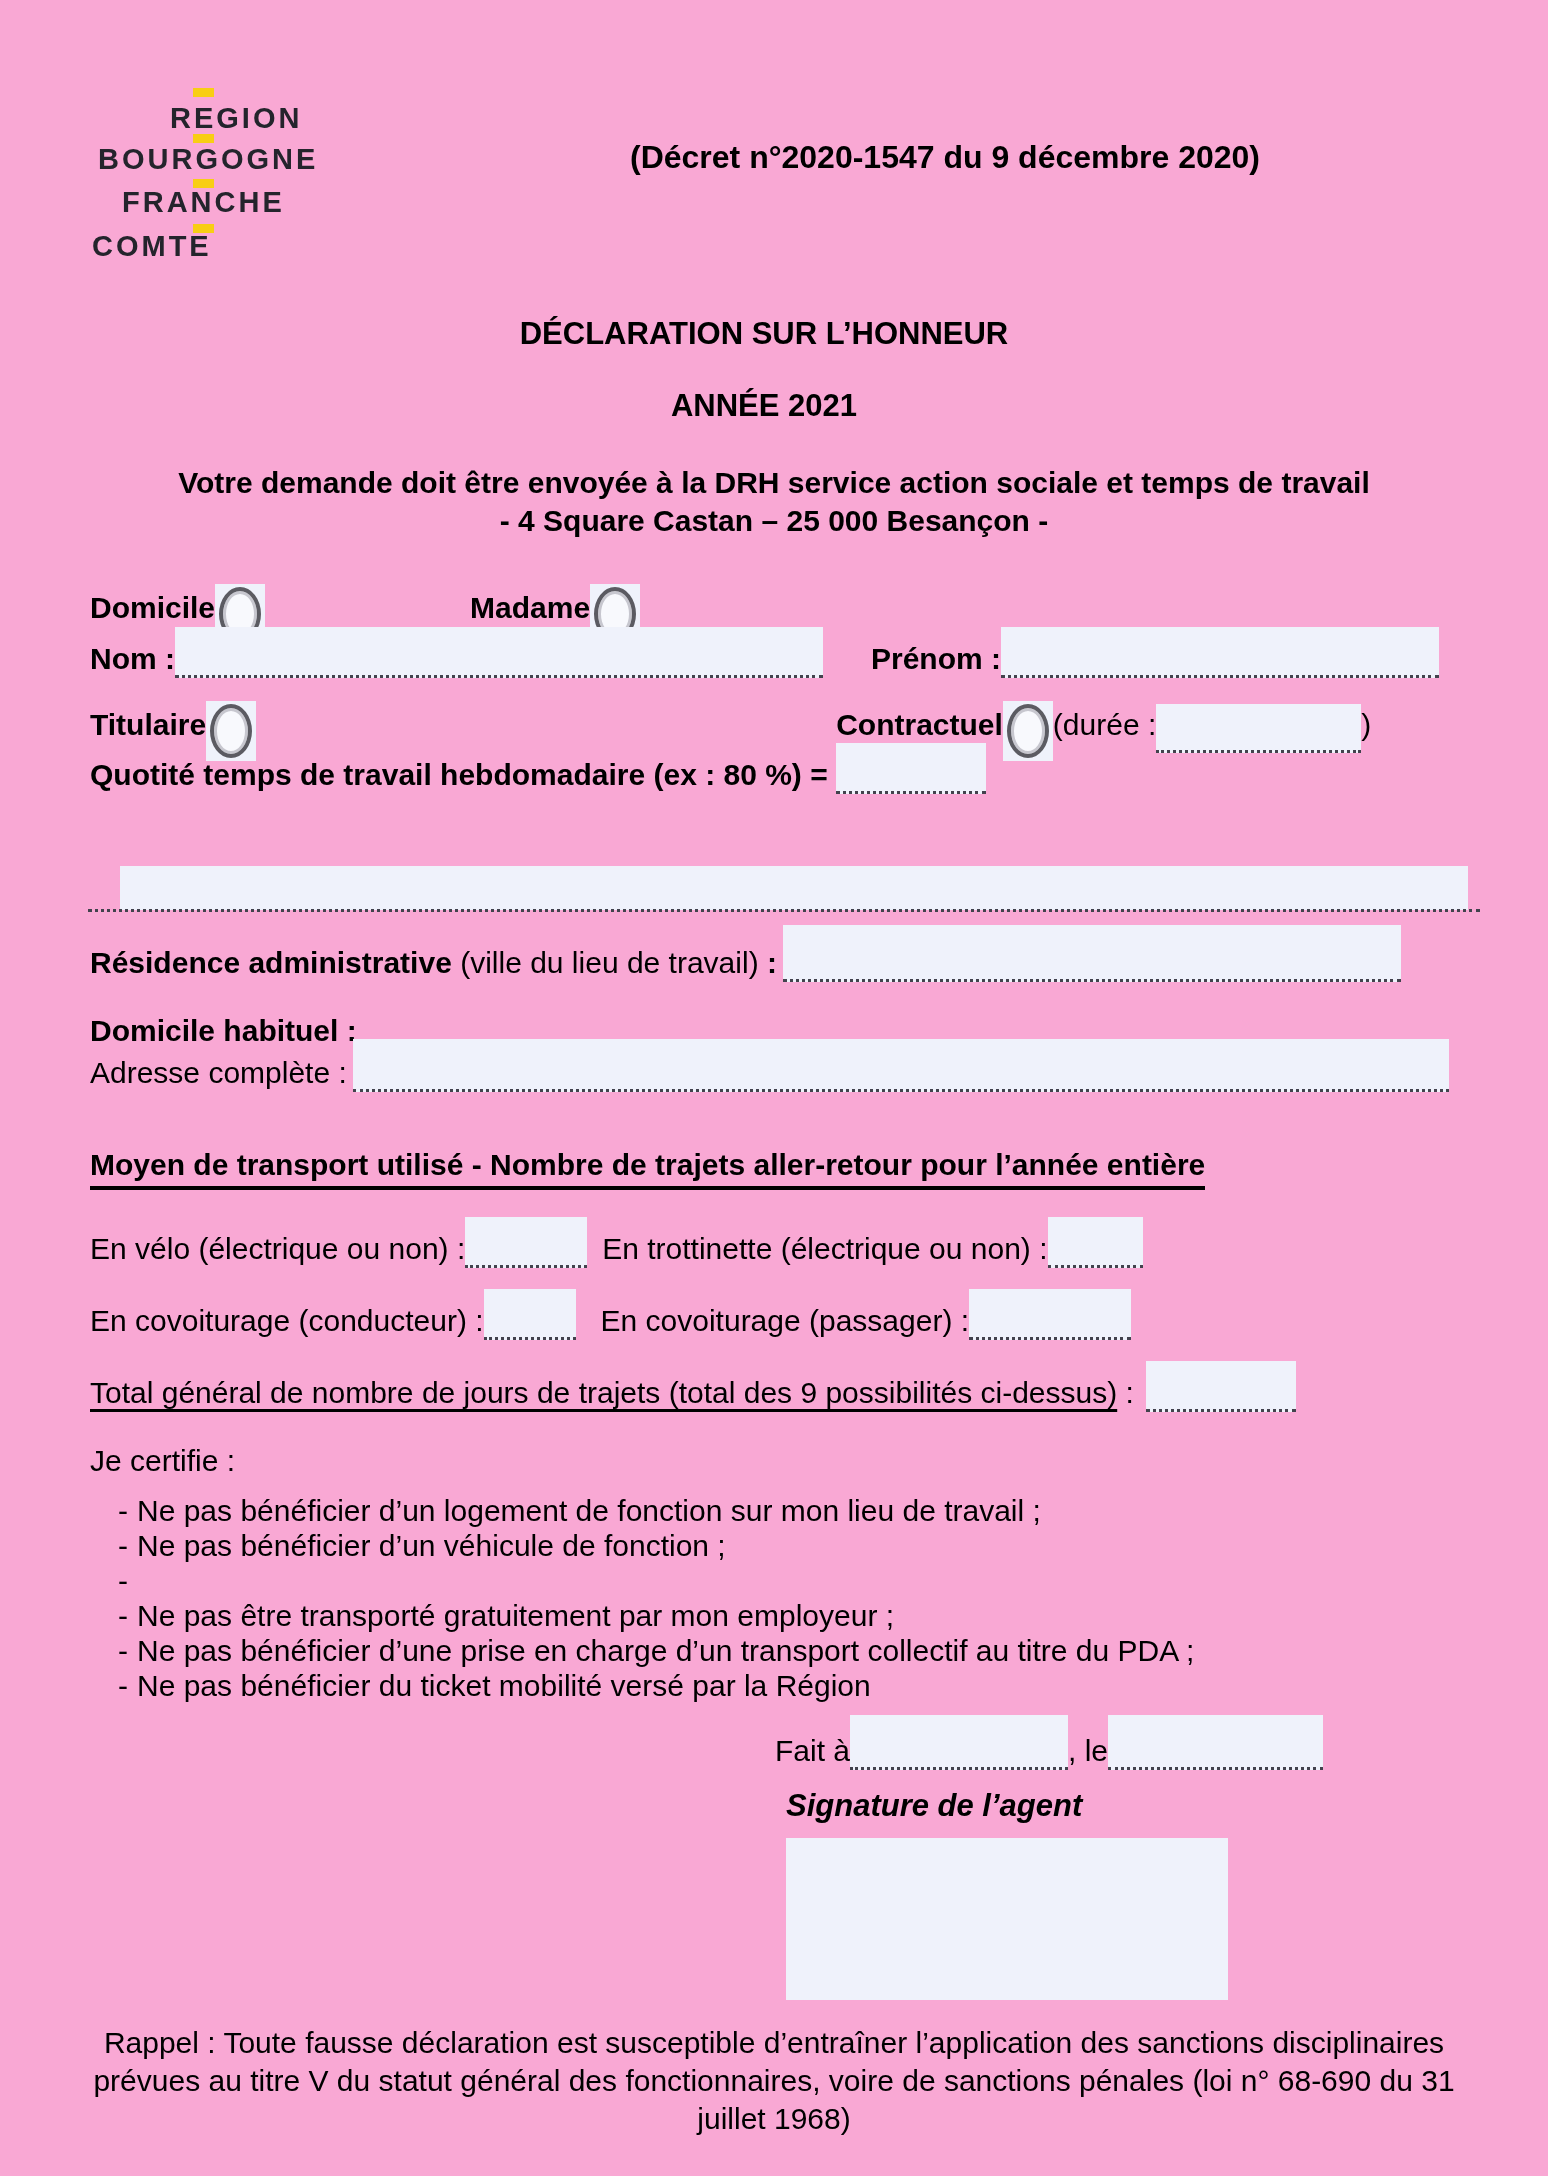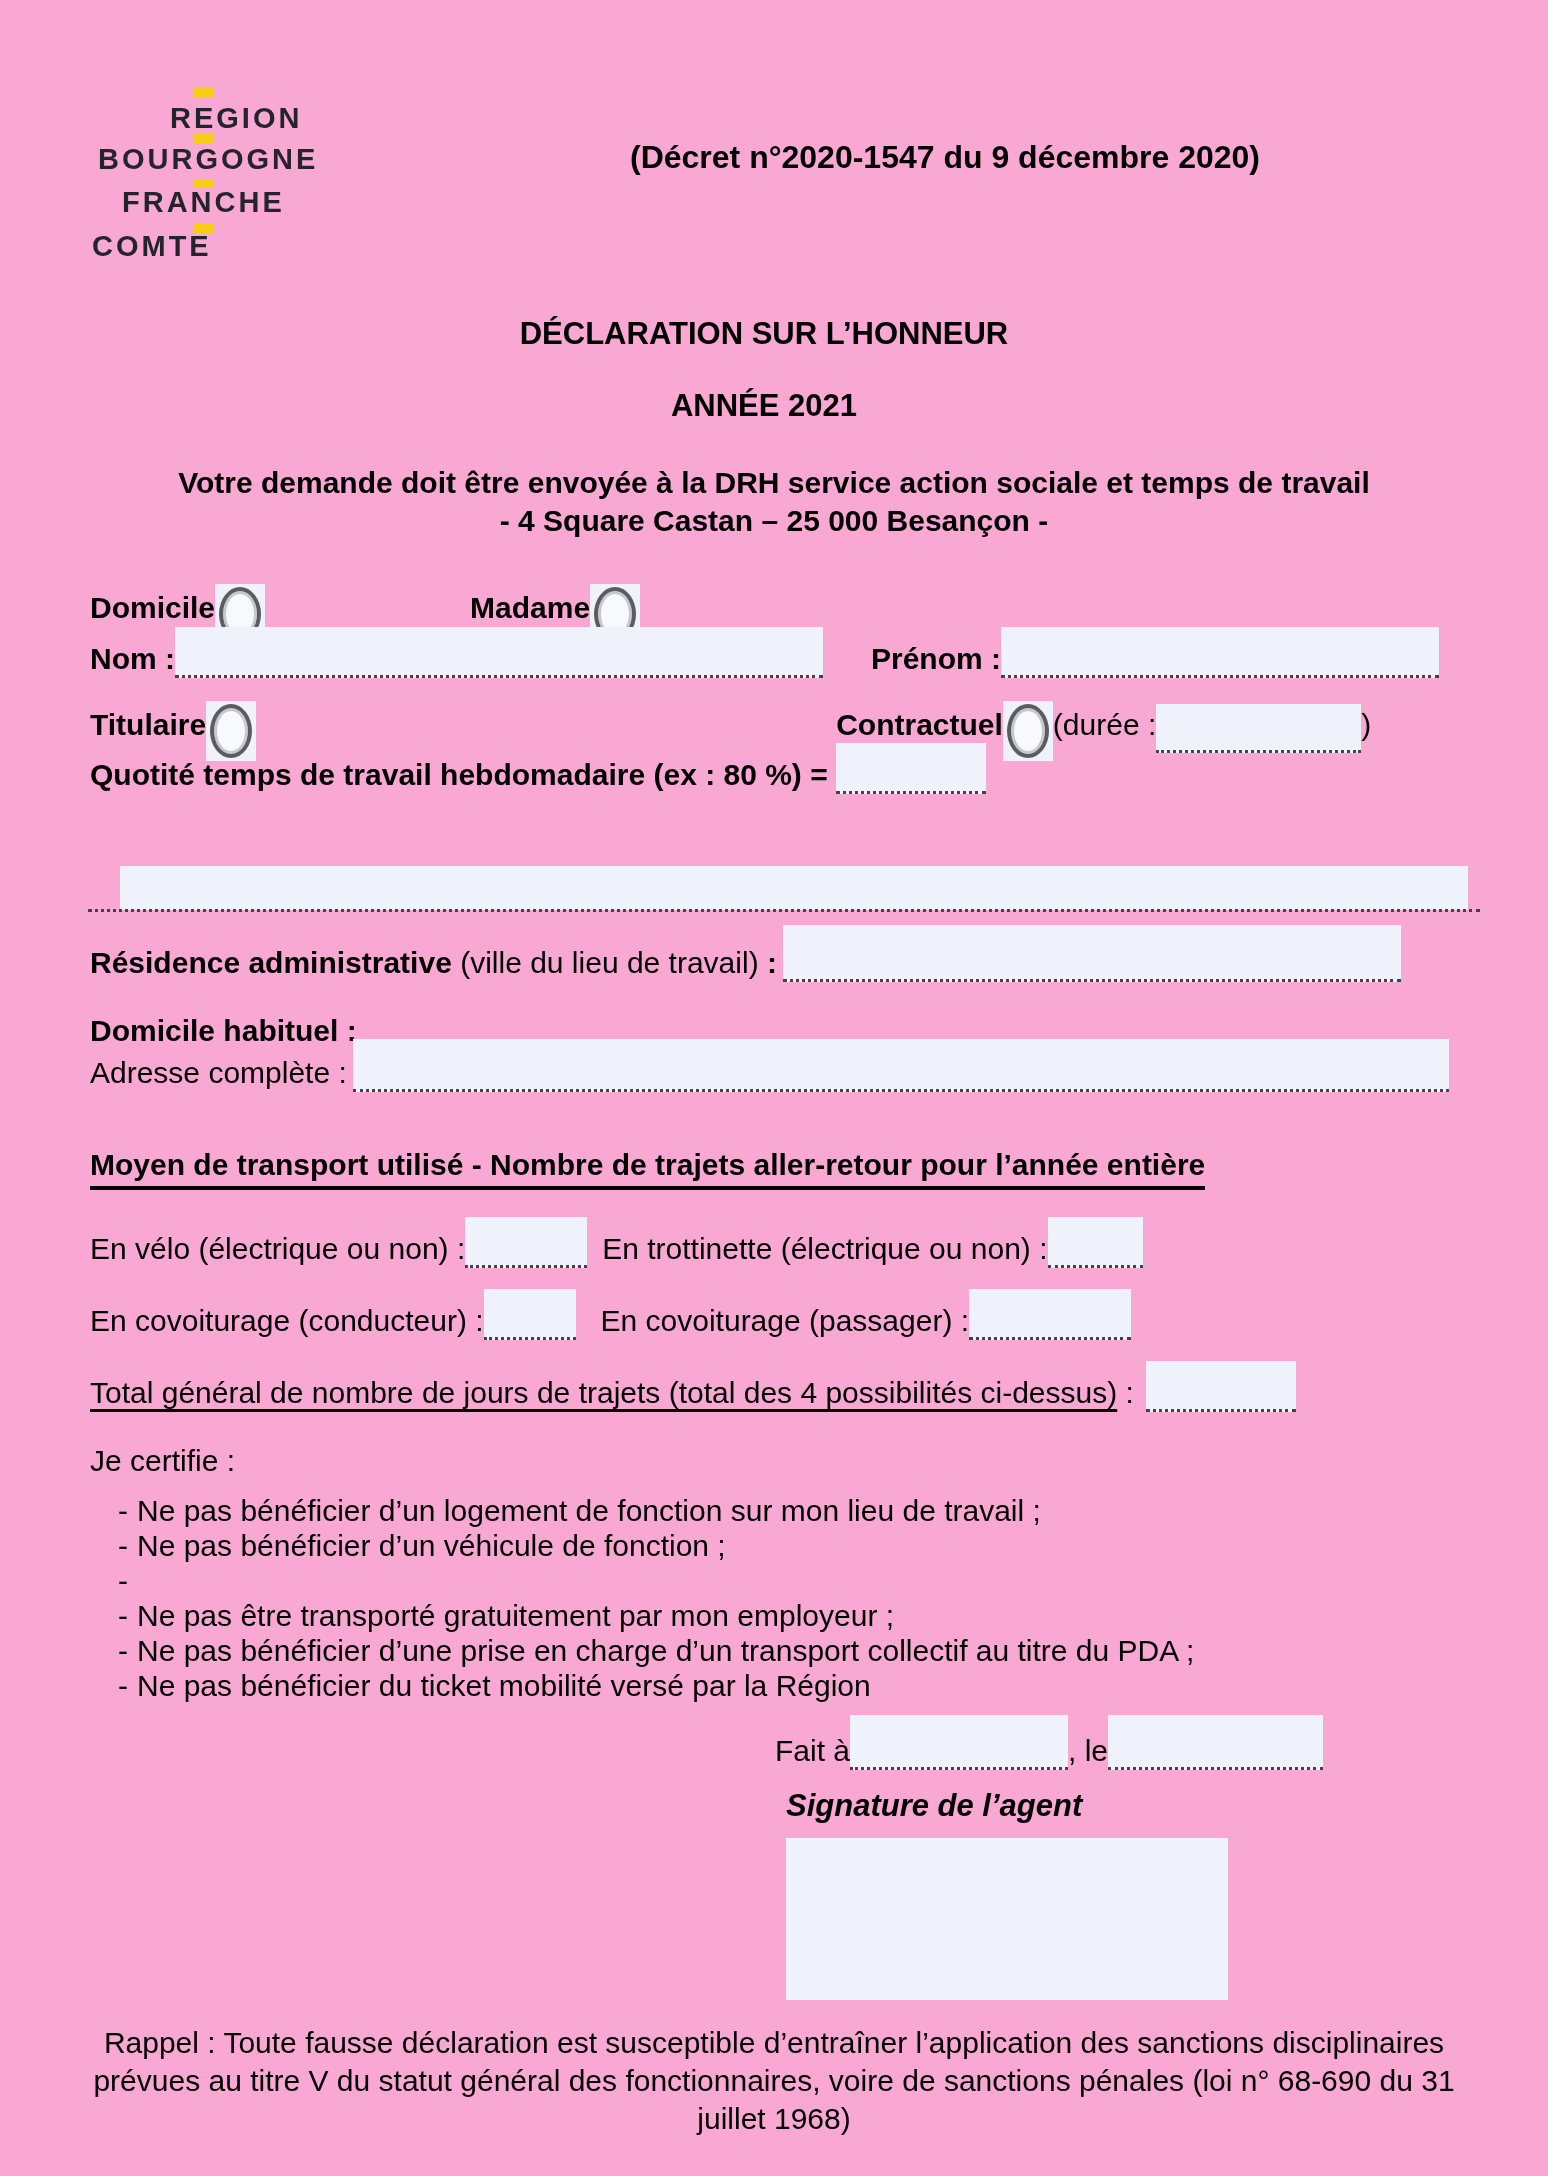--- a/index.html
+++ b/index.html
@@ -116,21 +116,21 @@
   </div>
 
   <div class="abs row" style="left:90px;top:1290px;height:50px;">
     <span class="lbl">En covoiturage (conducteur) :</span>
     <span class="dotfield" style="width:92px;"></span>
     <span class="lbl" style="margin-left:25px;">En covoiturage (passager) :</span>
     <span class="dotfield" style="width:162px;"></span>
   </div>
 
   <div class="abs row" style="left:90px;top:1362px;height:50px;">
-    <span class="lbl"><span class="ul2">Total général de nombre de jours de trajets (total des 4 possibilités ci-dessus)</span><span> :</span></span>
+    <span class="lbl"><span class="ul2">Total général de nombre de jours de trajets (total des 9 possibilités ci-dessus)</span><span> :</span></span>
     <span class="dotfield" style="width:150px;margin-left:12px;"></span>
   </div>
 
   <div class="abs" style="left:90px;top:1444px;">Je certifie :</div>
 
   <div class="abs" style="left:90px;top:1494px;width:1390px;">
     <div class="bullet">
         <span class="dash">-</span>
         <span>Ne pas bénéficier d’un logement de fonction sur mon lieu de travail ;</span>
       </div>

